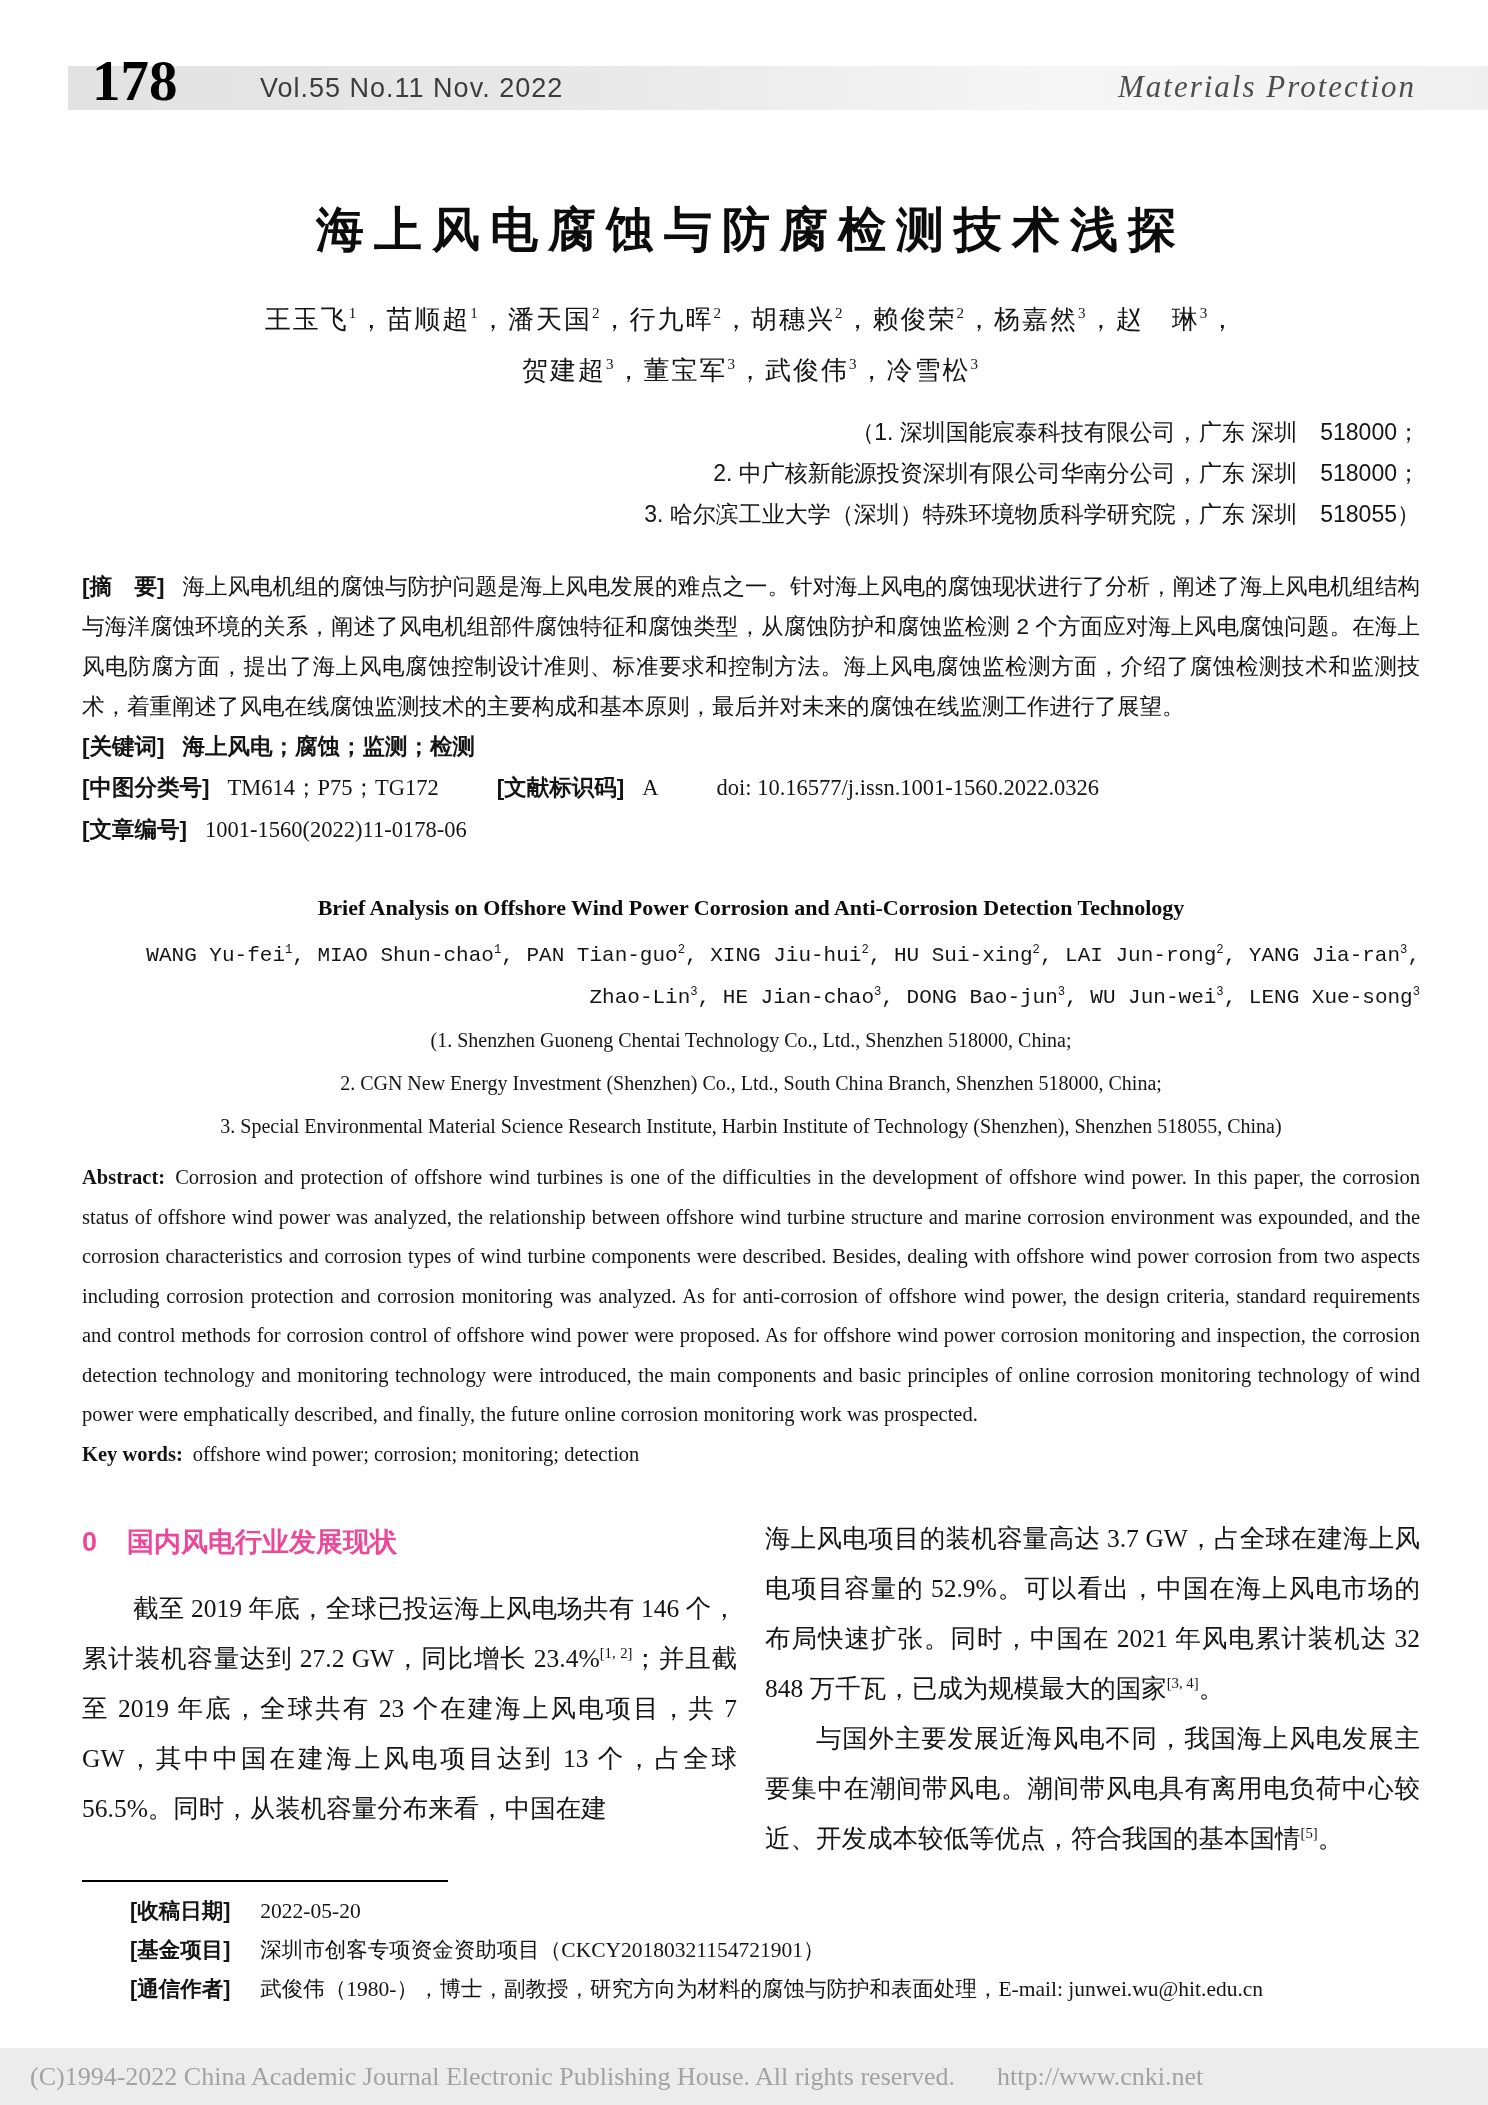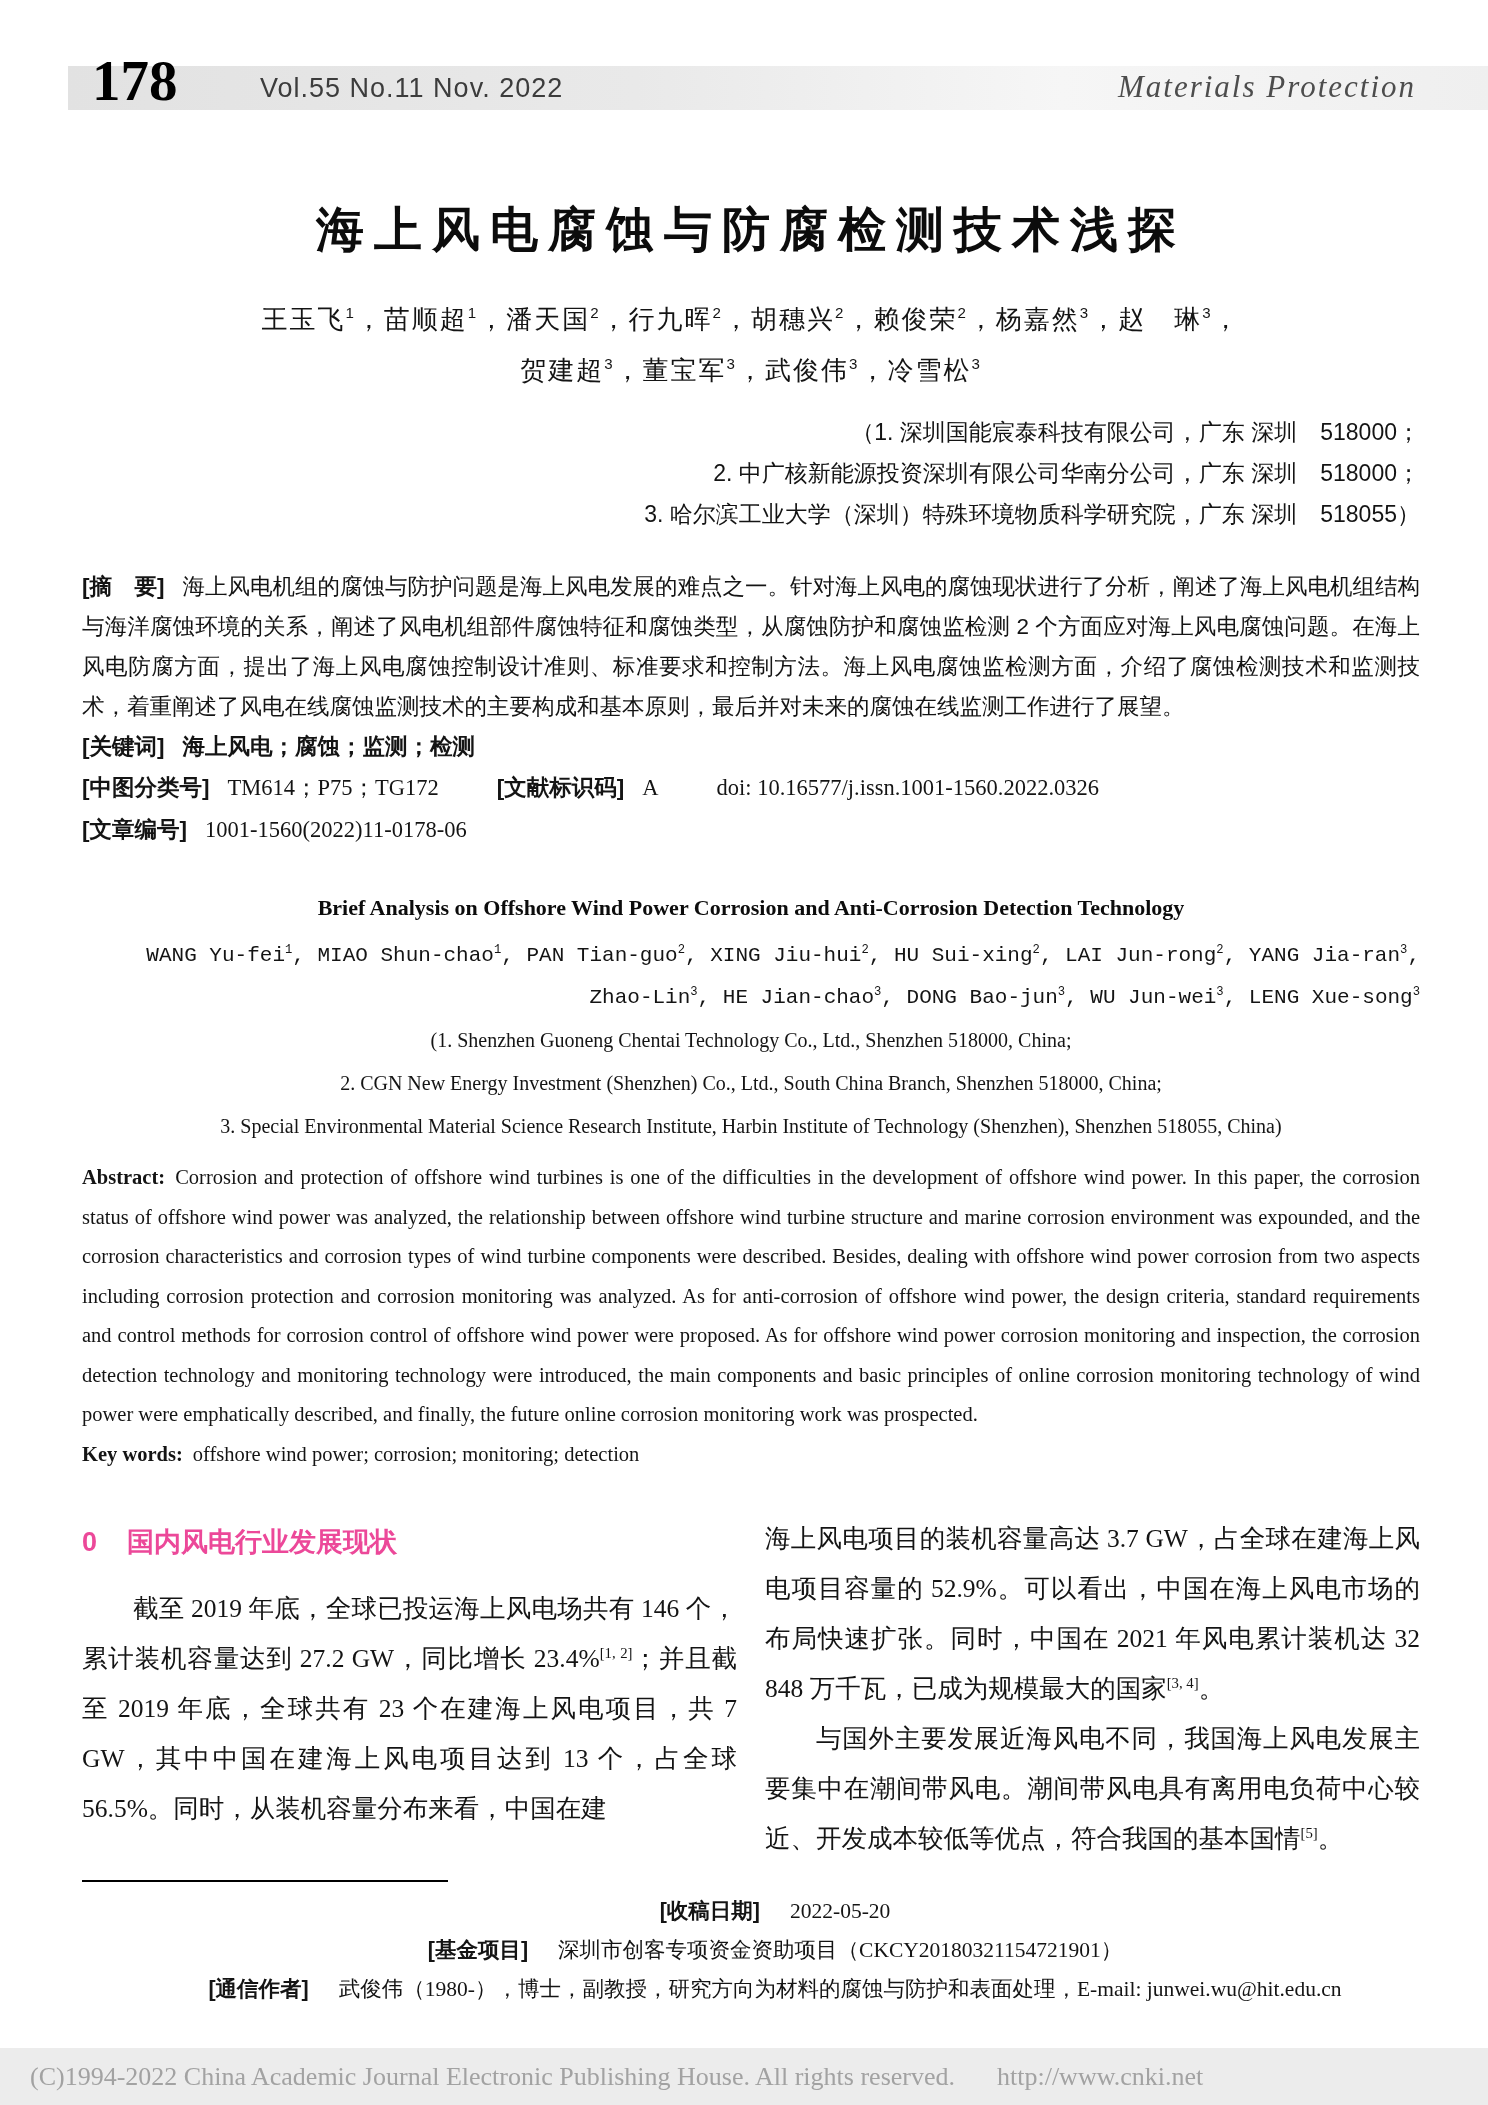--- a/index.html
+++ b/index.html
@@ -13,21 +13,21 @@
                font-size:57px;font-weight:bold;color:#000;line-height:1;}
   .issue-info{position:absolute;left:192px;top:7px;font-family:Liberation Sans, sans-serif;
               font-size:27px;color:#3c3c3c;letter-spacing:1px;}
   .journal-name{position:absolute;right:72px;top:3px;font-family:"Liberation Serif",serif;
                 font-style:italic;font-size:31px;color:#4d4d4d;letter-spacing:2px;}
 
   
   .content{position:absolute;top:110px;left:82px;width:1338px;}
   .title-cn{margin:88px 0 0 0;text-align:center;font-size:48px;font-weight:bold;
             letter-spacing:10px;color:#0c0c0c;}
-  .authors-cn{margin-top:40px;text-align:center;font-size:26px;letter-spacing:2px;}
+  .authors-cn{margin-top:40px;text-align:center;font-size:26px;letter-spacing:2px;font-family:Liberation Serif, serif;}
   .authors-cn.line2{margin-top:16px;}
   sup{font-size:0.58em;vertical-align:super;line-height:0;}
   .affils-cn{margin-top:24px;text-align:right;font-size:23px;line-height:41px;}
   .abstract-cn{margin:32px 0 0 0;font-size:22.5px;line-height:40px;text-align:justify;}
   .abstract-cn .lbl,.kw-cn .lbl,.meta-line .lbl{font-weight:bold;margin-right:18px;}
   .kw-cn{margin:0;font-size:22.5px;line-height:40px;font-weight:bold;}
   .meta-line{margin:0;font-size:22.5px;line-height:42px;}
   .meta-line .gap{display:inline-block;width:58px;}
   .meta-line .val{font-family:"Liberation Serif",serif;}
   .title-en{margin:44px 0 0 0;text-align:center;font-family:"Liberation Serif",serif;
@@ -47,21 +47,21 @@
   .sec-heading{margin:16px 0 24px 0;font-size:27px;font-weight:bold;color:#ec4899;}
   .sec-num{margin-right:30px;}
   .body-para{margin:0;font-size:25.5px;line-height:50px;text-align:justify;
              font-family:"Liberation Serif",serif;}
   .indent{text-indent:2em;}
   .col-right{padding-top:6px;}
 
   
   .footnote-rule{width:366px;border-top:2px solid #000;margin-top:16px;}
   .footnotes{margin-top:10px;padding-left:48px;font-size:21.5px;line-height:39px;}
-  .fn-row{display:flex;justify-content:center;}
+  .fn-row{display:flex;}
   .fn-label{font-weight:bold;flex:0 0 auto;margin-right:30px;}
   .fn-text{font-family:"Liberation Serif",serif;}
 
   
   .footer-band{position:absolute;left:0;right:0;bottom:0;height:57px;background:#ececec;
                display:flex;align-items:center;padding-left:30px;
                font-family:"Liberation Serif",serif;font-size:26px;color:#a2a2a2;}
   .footer-band .url{margin-left:42px;}
 </style>
 </head>

